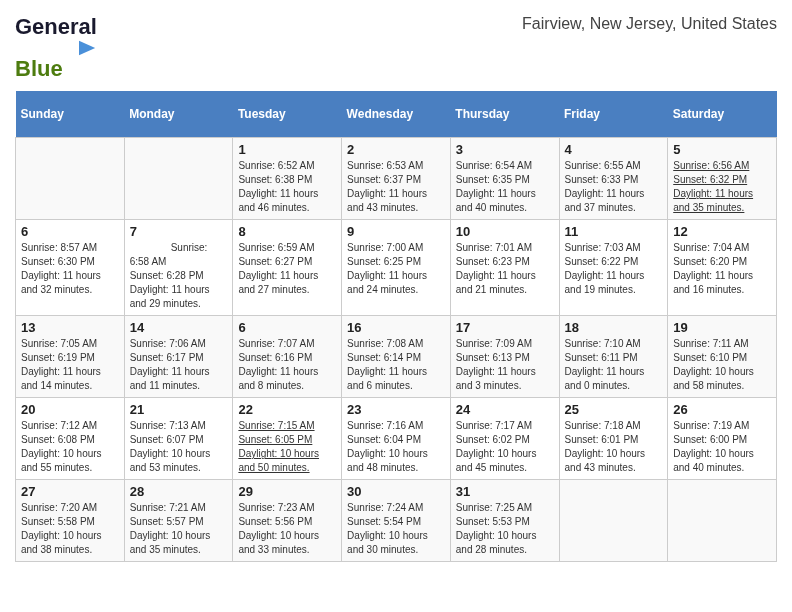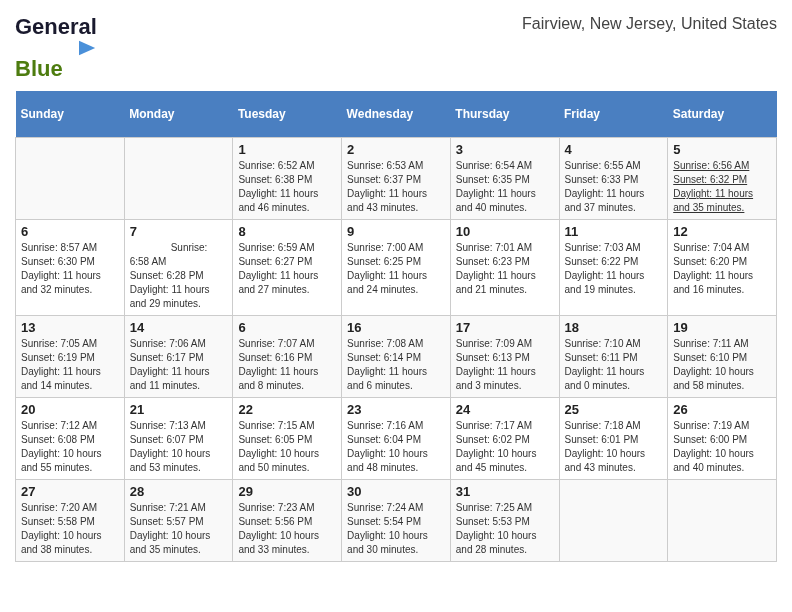--- a/index.html
+++ b/index.html
@@ -187,21 +187,21 @@
 Sunset: 6:10 PM
 Daylight: 10 hours and 58 minutes.</span></td>
       </tr>
       <tr>
         <td><span class="day-number">20</span><span class="day-info" style="white-space: pre-line;">Sunrise: 7:12 AM
 Sunset: 6:08 PM
 Daylight: 10 hours and 55 minutes.</span></td>
         <td><span class="day-number">21</span><span class="day-info" style="white-space: pre-line;">Sunrise: 7:13 AM
 Sunset: 6:07 PM
 Daylight: 10 hours and 53 minutes.</span></td>
-        <td><span class="day-number">22</span><span class="day-info" style="white-space: pre-line;">Sunrise: 7:15 AM
+        <td><span class="day-number">22</span><span class="day-info" style="white-space: pre-line; text-decoration: underline;">Sunrise: 7:15 AM
 Sunset: 6:05 PM
 Daylight: 10 hours and 50 minutes.</span></td>
         <td><span class="day-number">23</span><span class="day-info" style="white-space: pre-line; margin-top: 37px;">Sunrise: 7:16 AM
 Sunset: 6:04 PM
 Daylight: 10 hours and 48 minutes.</span></td>
         <td><span class="day-number">24</span><span class="day-info" style="white-space: pre-line;">Sunrise: 7:17 AM
 Sunset: 6:02 PM
 Daylight: 10 hours and 45 minutes.</span></td>
         <td><span class="day-number">25</span><span class="day-info" style="white-space: pre-line;">Sunrise: 7:18 AM
 Sunset: 6:01 PM

